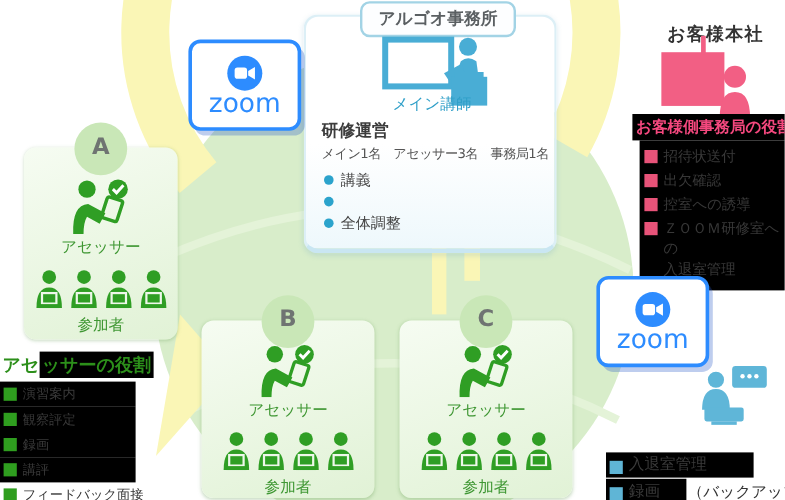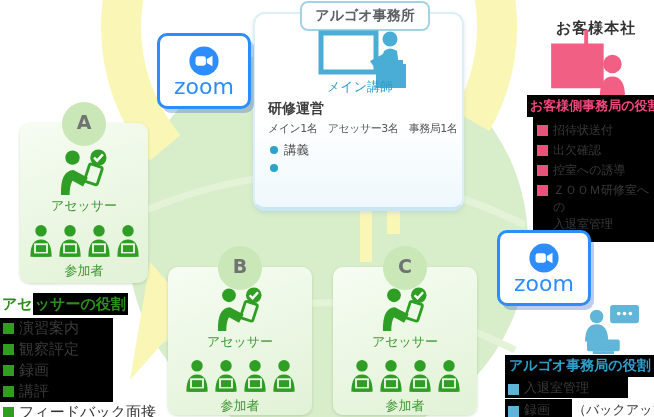--- a/index.html
+++ b/index.html
@@ -60,21 +60,21 @@
   .b-txt{font-size:12px;color:#383838;line-height:17px;white-space:pre-line;}
 
   
   .ass-h{left:2px;top:295px;z-index:3;font-size:15px;font-weight:bold;color:#2c8f1a;white-space:nowrap;text-align:center;}
   .ass-h .hl{padding:2px 2px;}
   .ass-list{left:0px;top:318px;z-index:3;display:flex;flex-direction:column;align-items:flex-start;}
   .ass-row{display:inline-flex;align-items:center;background:#000;min-width:104px;
       padding:2px 6px 2px 3px;margin-bottom:0px;}
   .ass-row.plain{background:transparent;min-width:0;}
   .ass-row .sq{margin:0 5px 0 0;}
-  .ass-txt{font-size:15px;color:#3a3a3a;line-height:17px;white-space:nowrap;}
+  .ass-txt{font-size:11px;color:#3a3a3a;line-height:17px;white-space:nowrap;}
   .ass-row.plain .ass-txt{color:#333;}
 
   
   .op-icon{left:585px;top:303px;z-index:3;}
   .algo-h{left:505px;top:355px;z-index:3;font-size:14px;font-weight:bold;color:#2e9fca;
       padding:2px 4px;white-space:nowrap;}
   .algo-list{left:505px;top:377px;z-index:3;display:flex;flex-direction:column;align-items:flex-start;}
   .algo-row{display:flex;align-items:center;margin-bottom:1px;}
   .algo-black{display:inline-flex;align-items:center;background:#000;padding:2px 8px 2px 3px;min-width:112px;}
   .algo-txt{font-size:13px;color:#3a3a3a;white-space:nowrap;line-height:17px;}
@@ -116,20 +116,24 @@
   <div class="abs office-staff">メイン1名　アセッサー3名　事務局1名</div>
 
   <div class="abs office-tasks">
     <div class="task-row">
       <span class="dot"></span>
       <span class="task-txt">講義</span>
     </div>
     <div class="task-row">
       <span class="dot"></span>
     </div>
+    <div class="task-row">
+      <span class="dot"></span>
+      <span class="task-txt">全体調整</span>
+    </div>
   </div>
 
   <div class="abs zoom-badge" style="left:157px;top:33px;">
     <svg width="32" height="32" viewBox="0 0 34 34">
       <circle cx="17" cy="17" r="15.5" fill="#2d8cff"></circle>
       <rect x="8" y="12" width="11" height="10" rx="2.5" fill="#ffffff"></rect>
       <path d="M20 15 L26 11.5 V22.5 L20 19 Z" fill="#ffffff"></path>
     </svg>
     <div class="zoom-word">zoom</div>
   </div>
@@ -327,21 +331,20 @@
       <rect x="26" y="2" width="30" height="19" rx="3"></rect>
       <circle cx="35" cy="11" r="1.9" fill="#ffffff"></circle>
       <circle cx="41" cy="11" r="1.9" fill="#ffffff"></circle>
       <circle cx="47" cy="11" r="1.9" fill="#ffffff"></circle>
       <circle cx="12" cy="14" r="7"></circle>
       <path d="M0 40 Q0 22 12 22 Q24 22 24 40 Z"></path>
       <rect x="2" y="38" width="34" height="12" rx="2"></rect>
       <rect x="8" y="50" width="22" height="3"></rect>
     </svg>
   </div>
-  <div class="abs algo-h hl">アルゴオ事務局の役割</div>
   <div class="abs algo-list">
     <div class="algo-row">
       <span class="algo-black">
         <span class="sq sq-blue"></span>
         <span class="algo-txt">入退室管理</span>
       </span>
     </div>
     <div class="algo-row">
       <span class="algo-black" style="min-width:56px;">
         <span class="sq sq-blue"></span>

